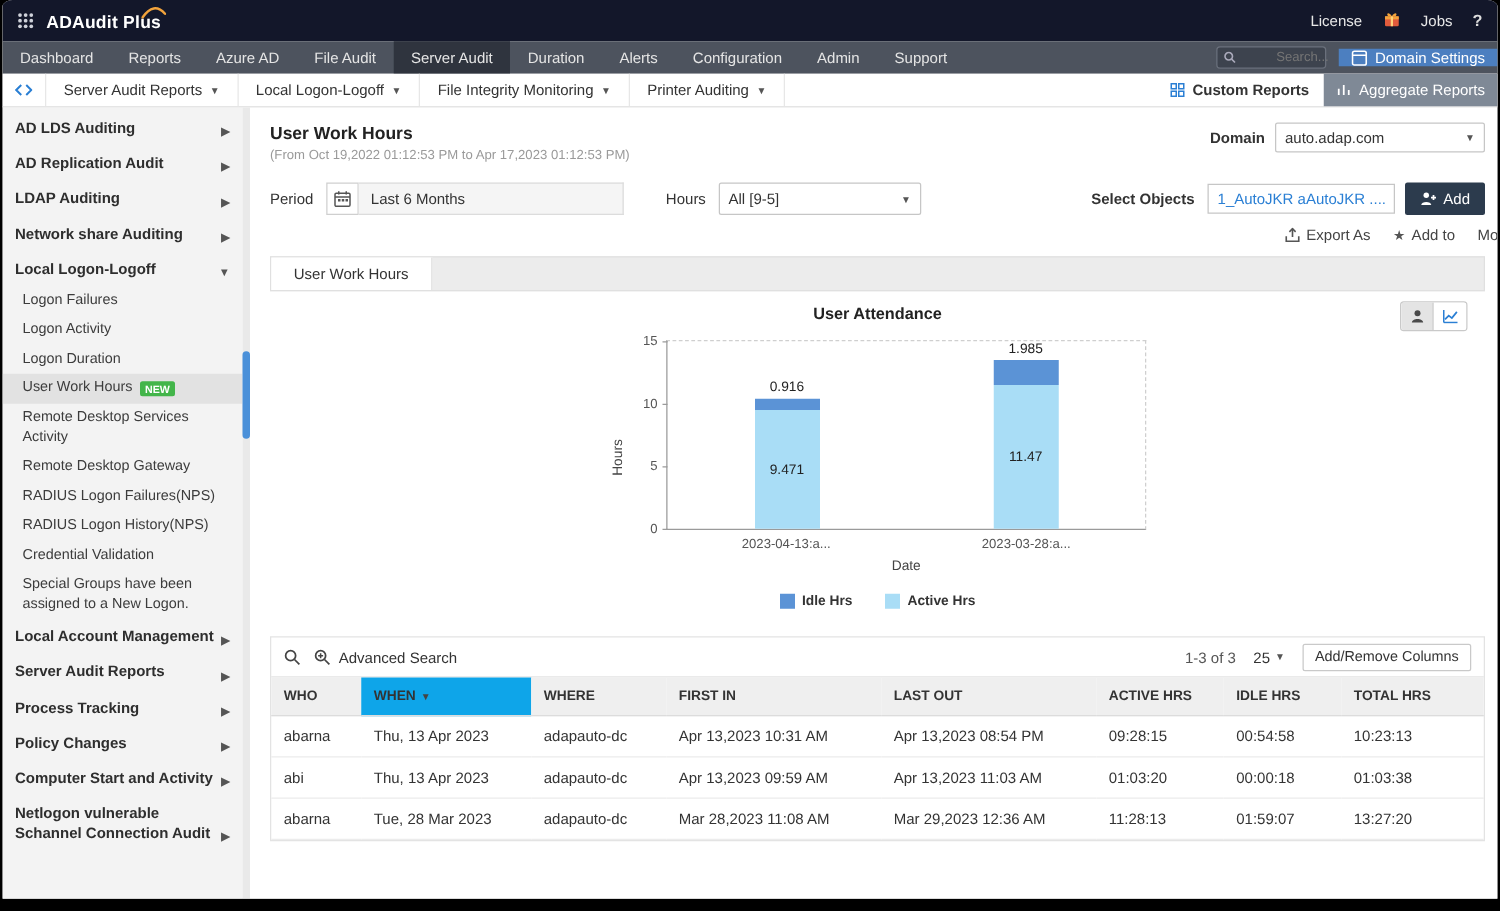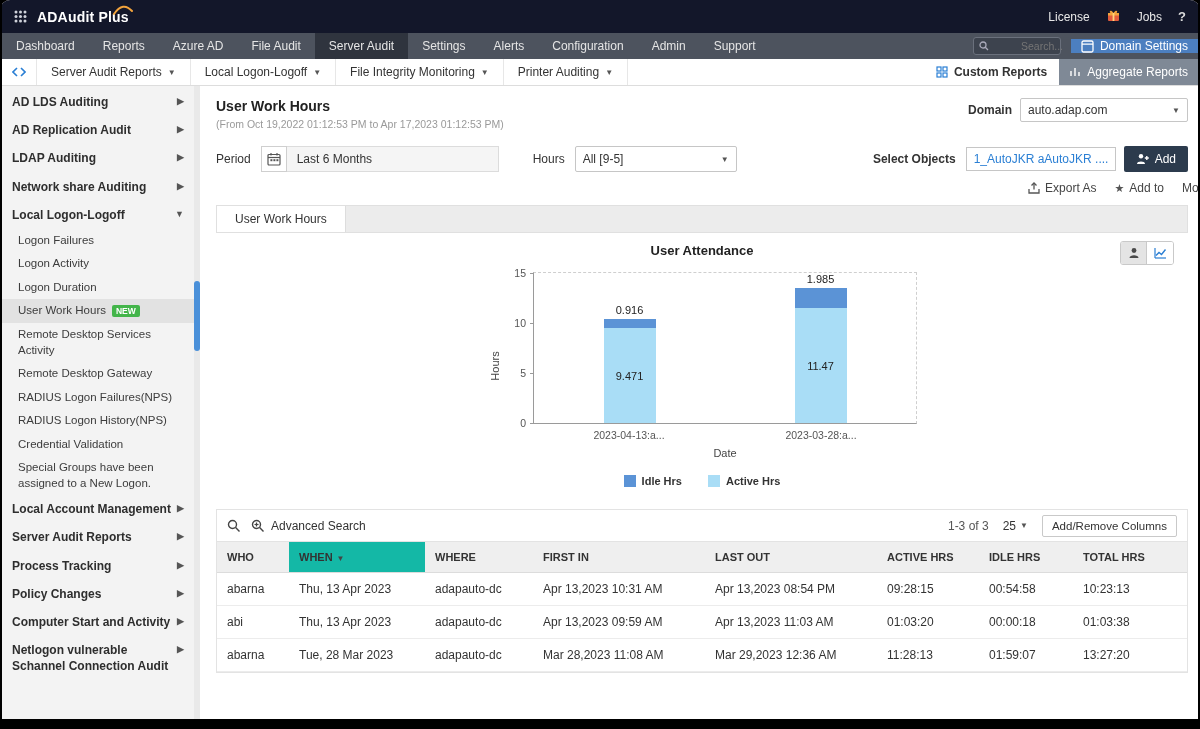--- a/index.html
+++ b/index.html
@@ -31,21 +31,21 @@
   .subnav-item { display:flex; align-items:center; gap:6px; font-size:12px; color:#333; padding:0 14px; border-right:1px solid #e7e7e7; cursor:pointer; white-space:nowrap; }
   .subnav-item:nth-child(2){ border-left:1px solid #e7e7e7; }
   .caret { font-size:8px; color:#555; }
   .subnav-right { margin-left:auto; display:flex; align-items:stretch; flex-shrink:0; }
   .custom-reports { display:flex; align-items:center; gap:6px; font-size:12px; font-weight:bold; color:#333; padding:0 12px; cursor:pointer; white-space:nowrap; }
   .aggregate-btn { display:flex; align-items:center; gap:6px; font-size:12px; color:#fff; background:#7f8996; padding:0 10px; cursor:pointer; white-space:nowrap; flex-shrink:0; }
 
   
   .body-row { flex:1; display:flex; overflow:hidden; }
   .sidebar { width:192px; background:#f3f3f3; flex-shrink:0; padding-top:2px; overflow:hidden; }
-  .sb-item { display:flex; align-items:flex-start; justify-content:space-between; cursor:pointer; }
+  .sb-item { display:flex; align-items:flex-end; justify-content:space-between; cursor:pointer; }
   .sb-item.group { padding:6px 10px; font-size:12px; font-weight:bold; color:#2e2e2e; }
   .sb-item.child { padding:4px 8px 4px 16px; font-size:11.5px; color:#3c3c3c; }
   .sb-item.child.selected { background:#e2e2e2; }
   .sb-label { line-height:1.35; }
   .sb-arrow { font-size:9px; color:#555; margin-left:6px; margin-top:2px; flex-shrink:0; }
   .new-badge { background:#43b54a; color:#fff; font-size:8.5px; font-weight:bold; border-radius:2px; padding:1px 4px; margin-left:6px; align-self:center; }
   .sb-scroll { width:6px; background:#e9e9e9; position:relative; flex-shrink:0; }
   .sb-thumb { position:absolute; left:0; width:6px; top:195px; height:70px; background:#4a90d9; border-radius:3px; }
 
   
@@ -108,21 +108,21 @@
   .table-card { margin-top:22px; border:1px solid #e3e3e3; }
   .table-toolbar { display:flex; align-items:center; height:32px; padding:0 10px; border-bottom:1px solid #e3e3e3; }
   .adv-search { display:flex; align-items:center; gap:6px; font-size:12px; color:#333; margin-left:10px; cursor:pointer; }
   .toolbar-right { margin-left:auto; display:flex; align-items:center; gap:14px; }
   .pag-text { font-size:12px; color:#555; }
   .page-size { font-size:12px; color:#333; display:flex; align-items:center; gap:4px; cursor:pointer; }
   .cols-btn { border:1px solid #c9c9c9; background:#fff; font-size:11.5px; color:#333; padding:4px 9px; border-radius:2px; cursor:pointer; }
 
   table.report { width:100%; border-collapse:collapse; }
   table.report th { background:#efefef; font-size:11px; font-weight:bold; color:#333; text-align:left; text-transform:uppercase; padding:9px 10px; border-bottom:1px solid #dcdcdc; white-space:nowrap; }
-  table.report th.sorted { background:#14b8a6; }
+  table.report th.sorted { background:#0ea5e9; }
   table.report td { font-size:12px; color:#333; padding:9px 10px; border-bottom:1px solid #ececec; white-space:nowrap; }
   td.c-active { color:var(--green_text, #21a14c); }
   td.c-idle { color:var(--red_text, #e8473f); }
   td.c-total { color:var(--blue_text, #1f97e0); }
   .sort-caret { font-size:8px; color:#444; margin-left:4px; }
 </style>
 </head>
 <body>
 
 <div class="frame">
@@ -166,21 +166,21 @@
       <span class="help-icon">?</span>
     </div>
   </div>
 
   <div class="navbar">
     <div class="nav-tab">Dashboard</div>
     <div class="nav-tab">Reports</div>
     <div class="nav-tab">Azure AD</div>
     <div class="nav-tab">File Audit</div>
     <div class="nav-tab active">Server Audit</div>
-    <div class="nav-tab">Settings</div>
+    <div class="nav-tab">Duration</div>
     <div class="nav-tab">Alerts</div>
     <div class="nav-tab">Configuration</div>
     <div class="nav-tab">Admin</div>
     <div class="nav-tab">Support</div>
     <div class="nav-right">
       <div class="search-box">
         <span style="margin-right:4px; display:inline-flex;">
           <svg width="10" height="10" viewBox="0 0 10 10">
                 <circle cx="4" cy="4" r="3" fill="none" stroke="#aab" stroke-width="1.3"></circle>
                 <line x1="6.3" y1="6.3" x2="9" y2="9" stroke="#aab" stroke-width="1.3"></line>

